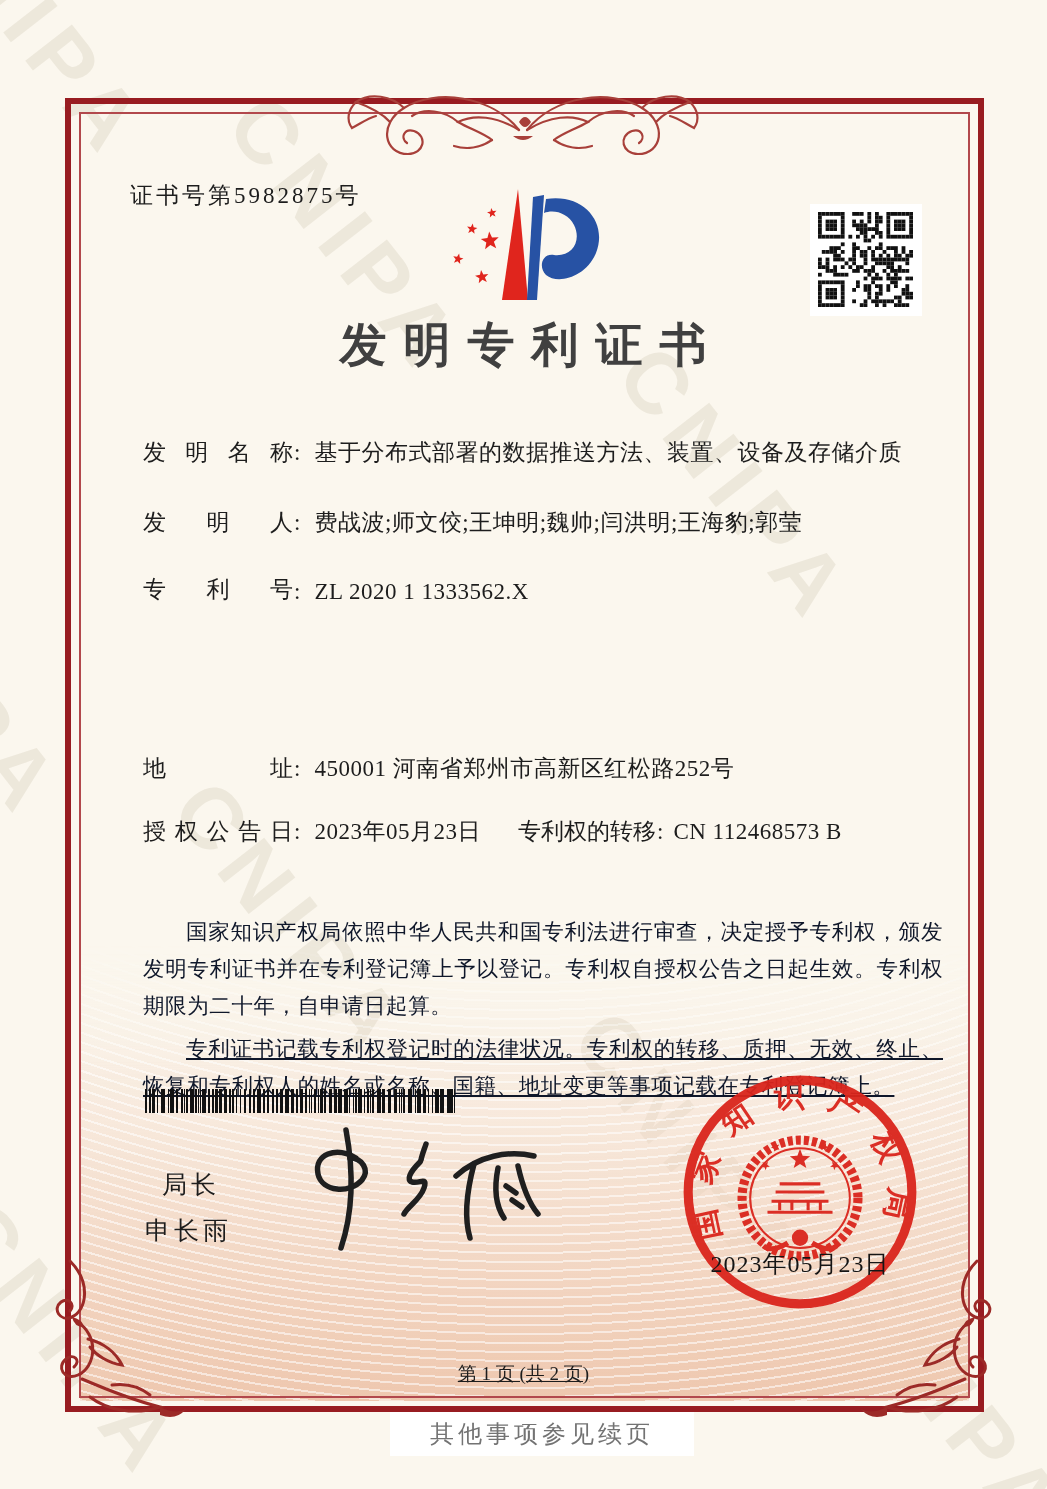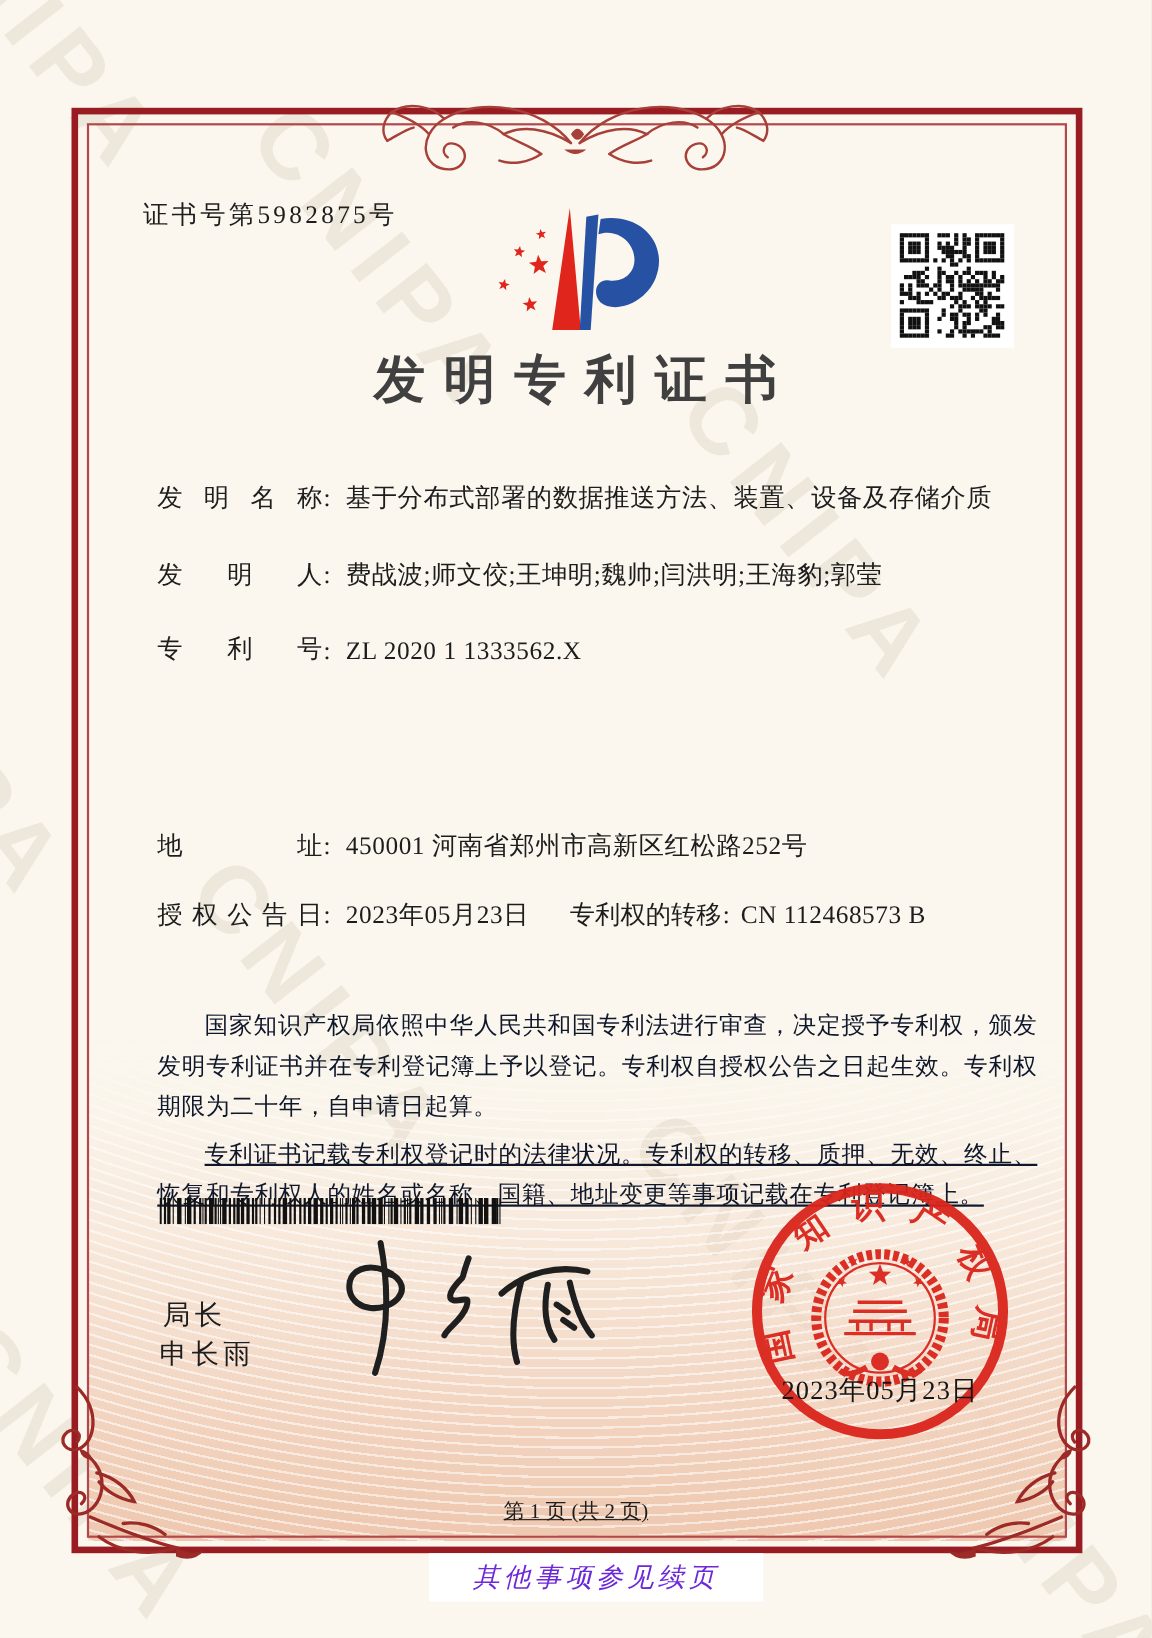--- a/index.html
+++ b/index.html
@@ -51,33 +51,33 @@
   .grant-no-pair .colon{margin-right:10px;}
   
   .body-text{
     position:absolute; left:143px; top:866px; width:800px; z-index:5;
     font-size:21.5px; line-height:37px; text-align:justify; letter-spacing:0.6px; color:#0f172a;margin-top:48px;
   }
   .body-text p{margin:0; text-indent:2em;}
   .body-text p + p{margin-top:6px;text-decoration:underline;}
   
   .barcode{position:absolute; left:145px; top:1089px; z-index:5;}
-  .director-title{position:absolute; left:148px; top:1168px; font-size:25px; letter-spacing:4px; z-index:6;margin-top:11px;}
+  .director-title{position:absolute; left:162px; top:1168px; font-size:25px; letter-spacing:4px; z-index:6;}
   .director-name{position:absolute; left:145px; top:1214px; font-size:25px; letter-spacing:4px; z-index:6;}
   .signature{position:absolute; left:258px; top:1122px; z-index:6;}
   .seal{position:absolute; left:678px; top:1070px; z-index:6;}
   .seal-date{
     position:absolute; left:678px; top:1248px; width:244px; text-align:center;
     font-size:24px; letter-spacing:1px; color:#151515; z-index:7;
   }
   .page-info{position:absolute; left:0; top:1361px; width:1047px; text-align:center; font-size:19px; z-index:6;text-decoration:underline;}
   .note-box{
     position:absolute; left:390px; top:1412px; width:304px; height:44px; background:#ffffff;
     display:flex; align-items:center; justify-content:center;
-    font-size:24px; letter-spacing:4px; color:#6d28d9; z-index:6;font-style:italic;
+    font-size:24px; letter-spacing:4px; color:#737373; z-index:6;
   }
 </style>
 </head>
 <body>
 
 <div class="page">
 
   <div class="wm" style="left:-130px; top:-30px;">CNIPA</div>
   <div class="wm" style="left:185px; top:185px;">CNIPA</div>
   <div class="wm" style="left:575px; top:435px;">CNIPA</div>

